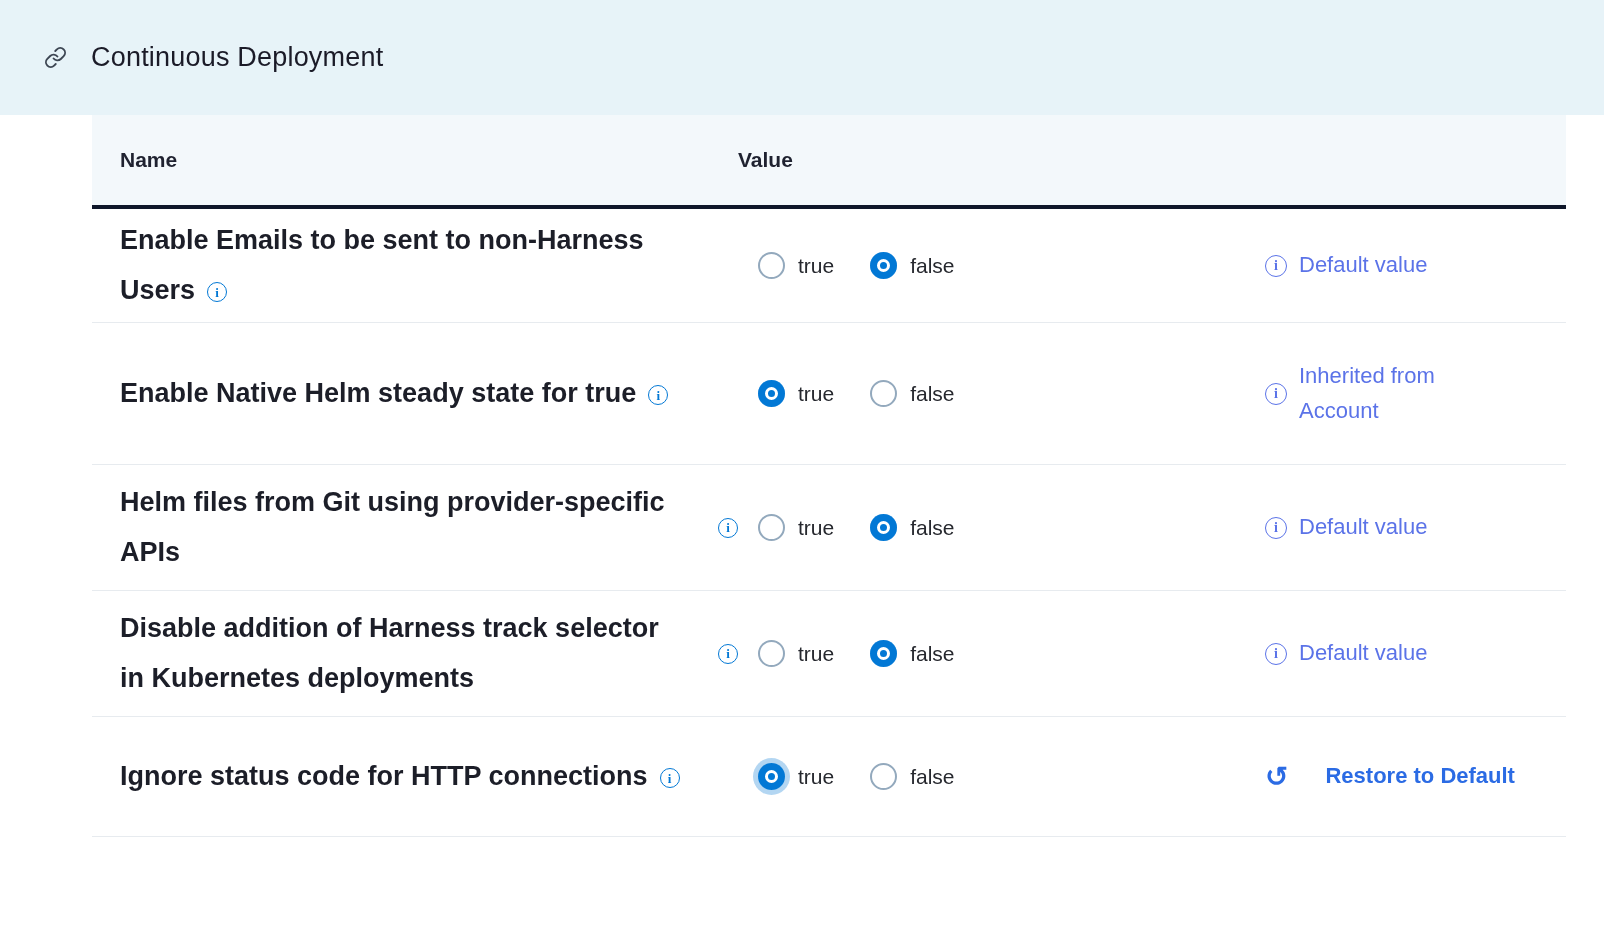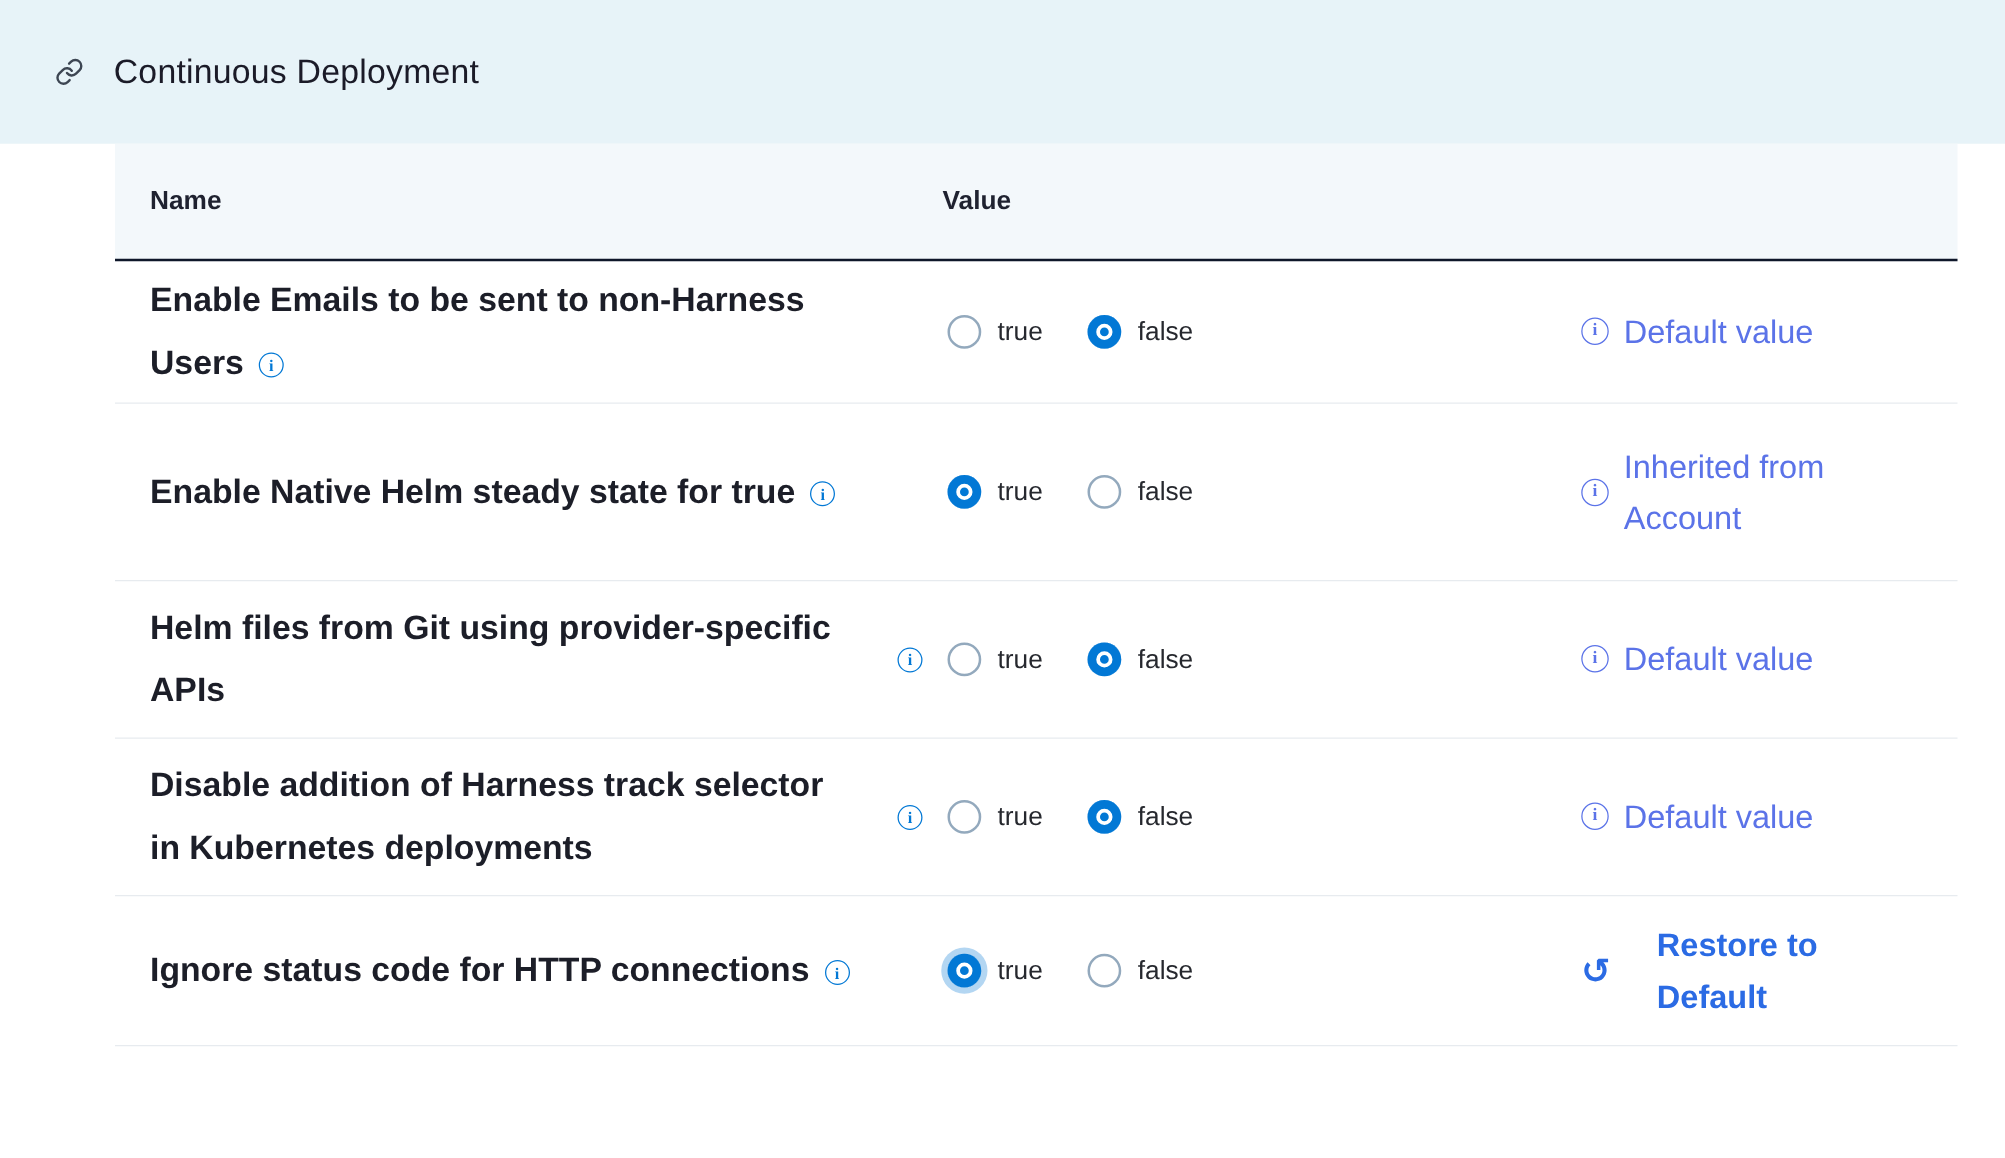--- a/index.html
+++ b/index.html
@@ -13,21 +13,21 @@
   }
   .link-icon { color:#3d4653; display:inline-flex; margin-right:24px; }
   .page-title { font-size:27px; font-weight:400; color:#1b1b28; letter-spacing:.2px; }
 
   
   .settings-table { margin-left:92px; width:1474px; }
 
   .thead {
     display:grid; grid-template-columns:614px 559px 1fr;
     align-items:center; height:94px;
-    background:#f3f8fb; border-bottom:2px solid #0f172a;gap:16px;
+    background:#f3f8fb; border-bottom:4px solid #0f172a;
   }
   .th { font-size:21px; font-weight:600; color:#1f2230; }
   .th-name { padding-left:28px; }
   .th-value { padding-left:32px; }
 
   .trow {
     display:grid; grid-template-columns:614px 559px 1fr;
     align-items:center; border-bottom:1px solid #e7ebef;
   }
   .trow:nth-of-type(2) { min-height:114px; }
@@ -67,21 +67,21 @@
     box-shadow: inset 0 0 0 7px #0278d5, inset 0 0 0 10px #ffffff;
   }
   .radio.selected.focused {
     box-shadow: inset 0 0 0 7px #0278d5, inset 0 0 0 10px #ffffff,
                 0 0 0 5px rgba(2,120,213,.30);
   }
   .radio-label { font-size:21px; color:#26282e; margin-left:13px; }
 
   
   .status-cell { display:flex; align-items:center; gap:12px; padding-right:10px; }
-  .status-label { font-size:26px; line-height:1.55; max-width:205px; }
+  .status-label { font-size:22px; line-height:1.55; max-width:205px; }
   .status-cell.default  { color:#5b73e8; }
   .status-cell.inherited{ color:#5b73e8; }
   .status-cell.restore  { color:#2b6be4; }
   .status-cell.restore .status-label { font-weight:600;margin-left:25px; }
   .status-cell .info-icon { width:22px; height:22px; color:inherit; font-size:14px; }
   .restore-icon { display:none; font-family:"DejaVu Sans", sans-serif;
                   font-size:28px; font-weight:700; line-height:1; }
   .status-cell.restore .restore-icon { display:inline; }
 </style>
 </head>

